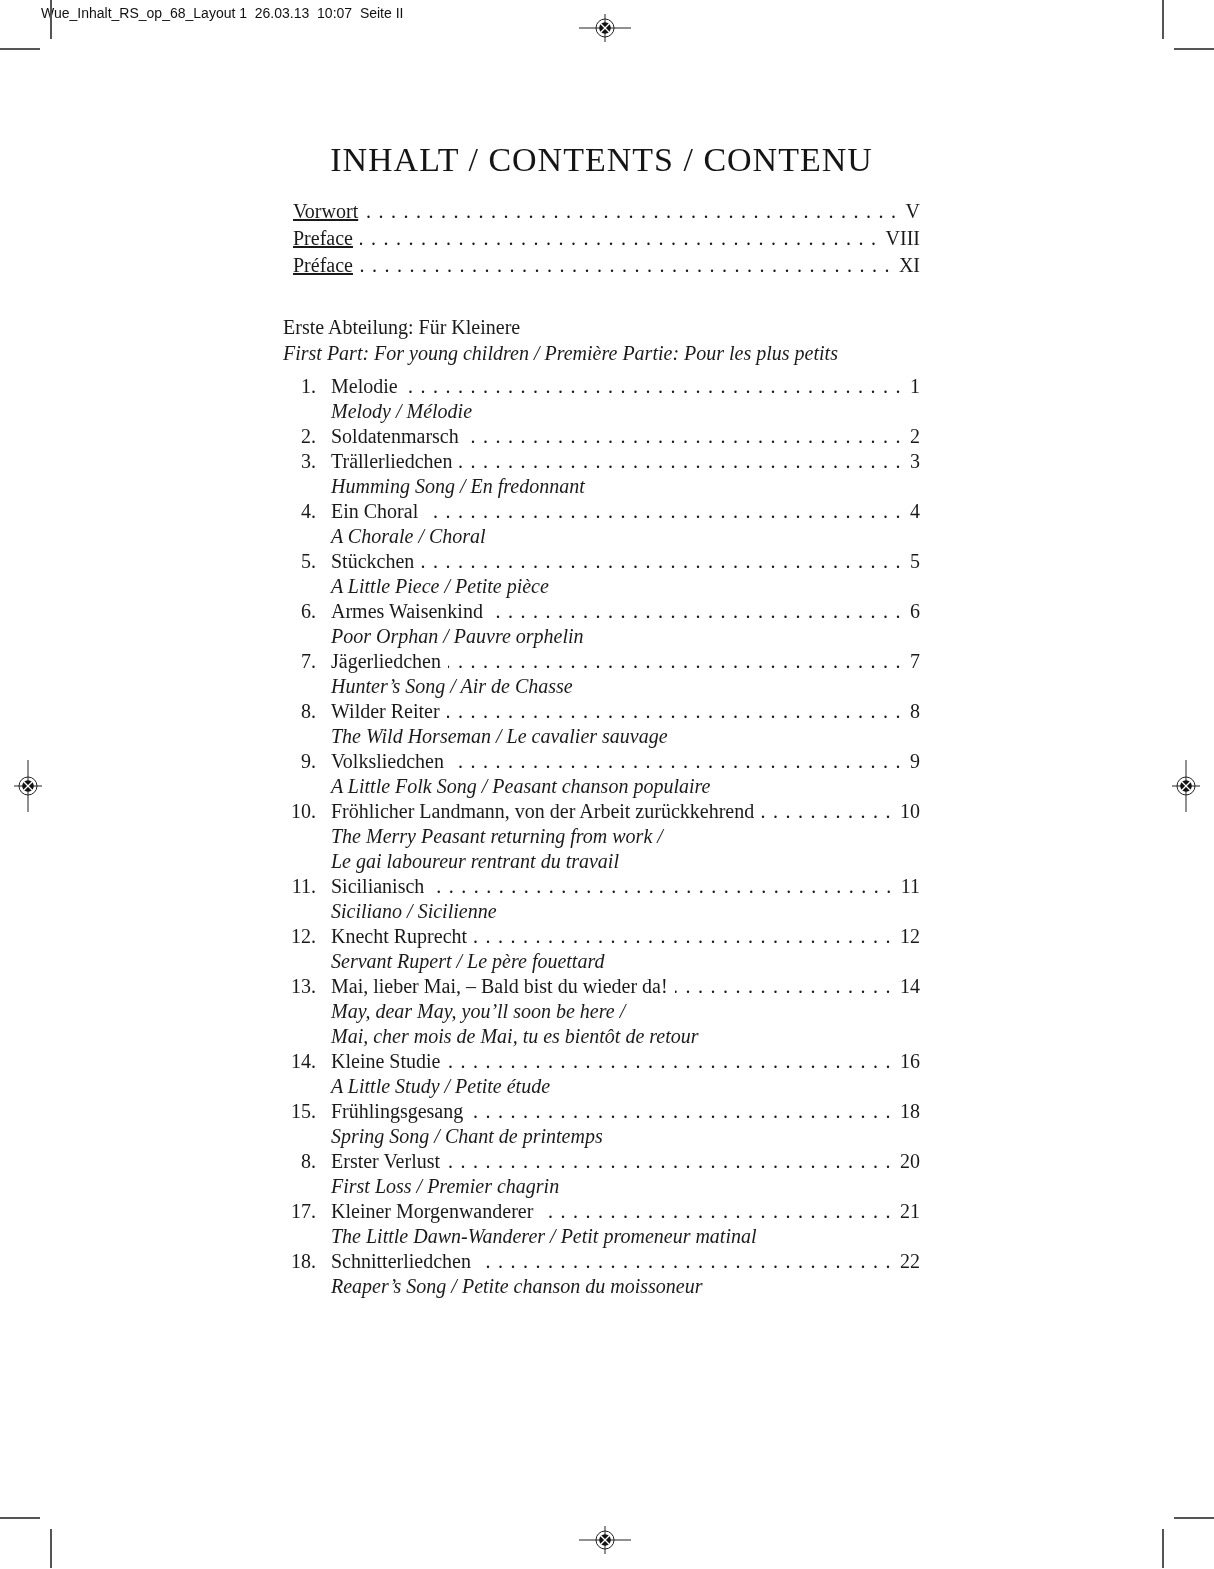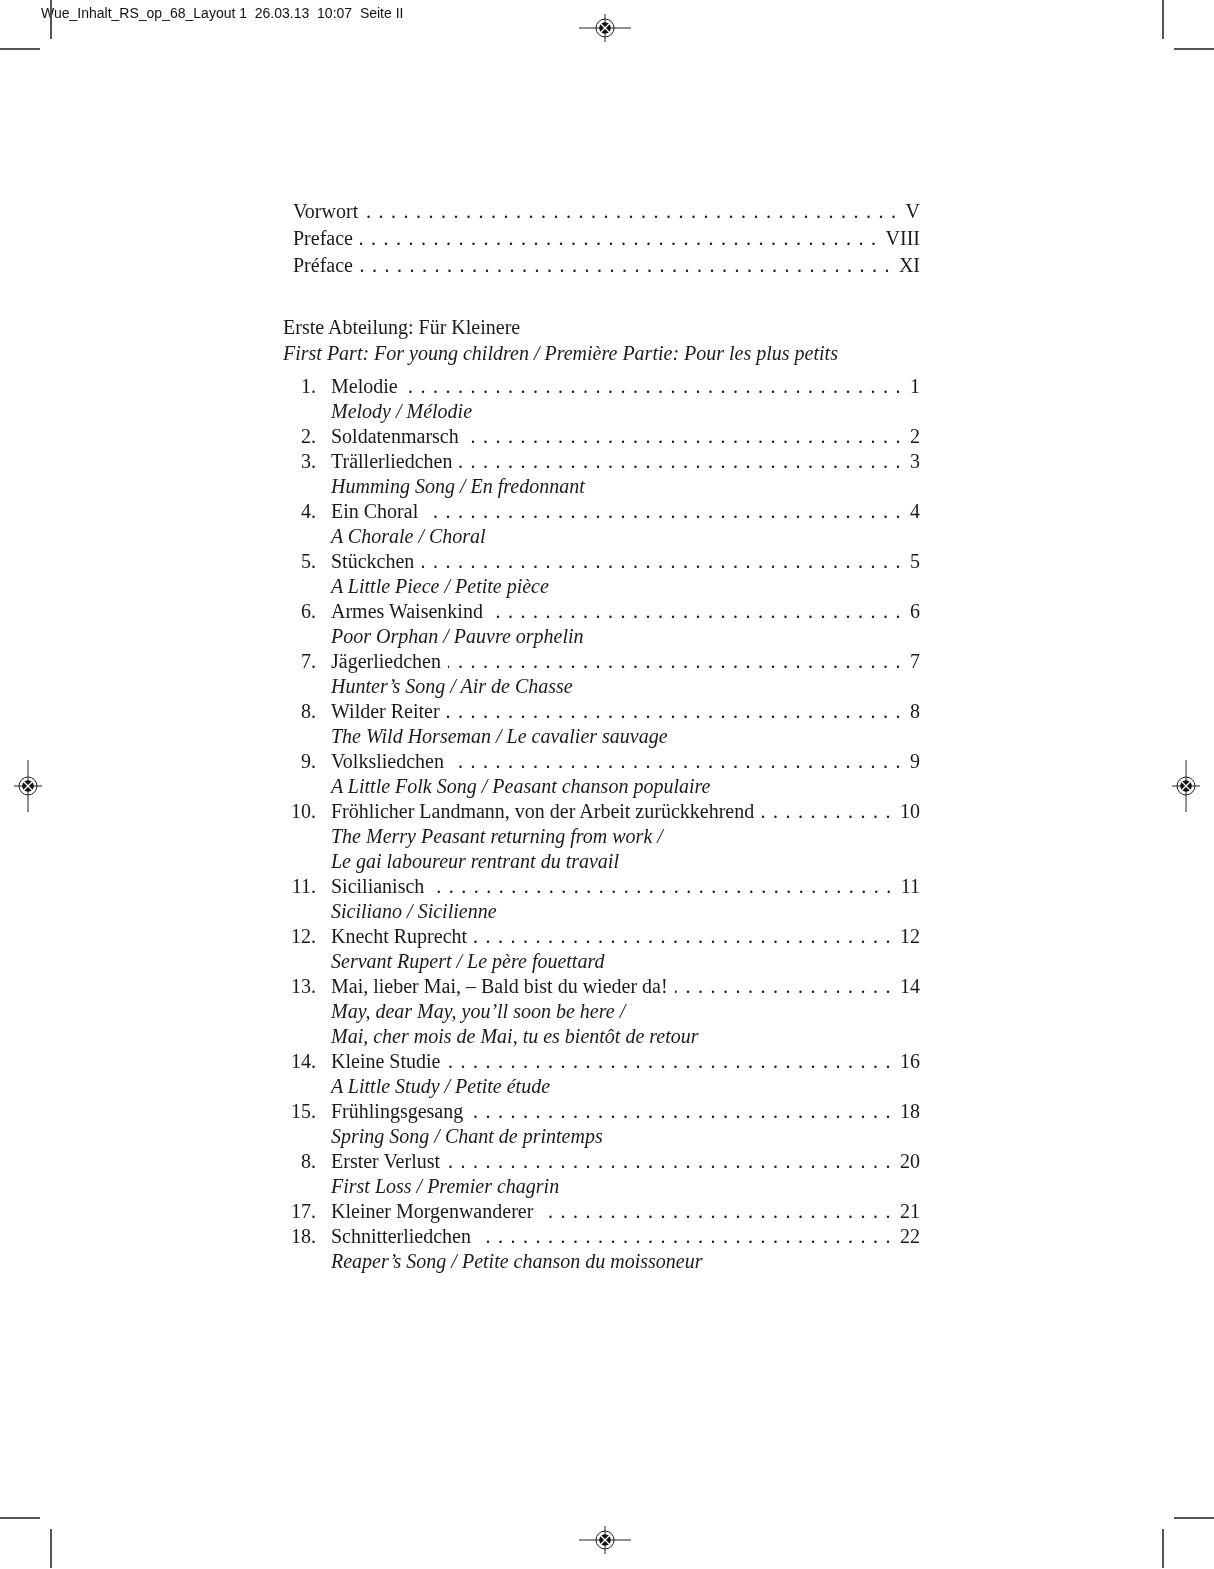--- a/index.html
+++ b/index.html
@@ -87,21 +87,21 @@
     position: absolute;
     top: 374px; left: 0; right: 0;
     line-height: 25px;
   }
 
   .toc-row { display: flex; align-items: baseline; height: 25px; }
   .front .toc-row { height: 27px; }
 
   .num    { flex: none; width: 33px; text-align: right; }
   .etitle { flex: none; margin-left: 15px; }
-  .flabel { flex: none; }
+  .flabel { flex: none; text-decoration: underline; }
 
   .dots {
     flex: 1;
     overflow: hidden;
     white-space: nowrap;
     direction: rtl;
     margin-left: 7px;
   }
   .dots::after {
     content: "..................................................................................................";
@@ -158,20 +158,21 @@
   <line x1="26" y1="0" x2="26" y2="52"></line>
     <line x1="12" y1="26" x2="40" y2="26"></line>
   <circle class="outer" cx="26" cy="26" r="9"></circle>
     <circle class="inner" cx="26" cy="26" r="5.8"></circle>
   <line class="x" x1="22" y1="22" x2="30" y2="30"></line>
     <line class="x" x1="30" y1="22" x2="22" y2="30"></line>
 </svg>
 
 <div class="content">
 
+  <h1 class="page-title">INHALT / CONTENTS / CONTENU</h1>
 
   <div class="front">
     <div class="toc-row">
       <span class="flabel">Vorwort</span>
       <span class="dots"></span>
       <span class="page">V</span>
     </div>
     <div class="toc-row">
       <span class="flabel">Preface</span>
       <span class="dots"></span>
@@ -302,20 +303,21 @@
         <span class="dots"></span>
         <span class="page">20</span>
       </div>
       <div class="toc-sub">First Loss / Premier chagrin</div>
       <div class="toc-row">
         <span class="num">17.</span>
         <span class="etitle">Kleiner Morgenwanderer</span>
         <span class="dots"></span>
         <span class="page">21</span>
       </div>
+      <div class="toc-sub">The Little Dawn-Wanderer / Petit promeneur matinal</div>
       <div class="toc-row">
         <span class="num">18.</span>
         <span class="etitle">Schnitterliedchen</span>
         <span class="dots"></span>
         <span class="page">22</span>
       </div>
       <div class="toc-sub">Reaper’s Song / Petite chanson du moissoneur</div>
     </div>
 
 </div>

